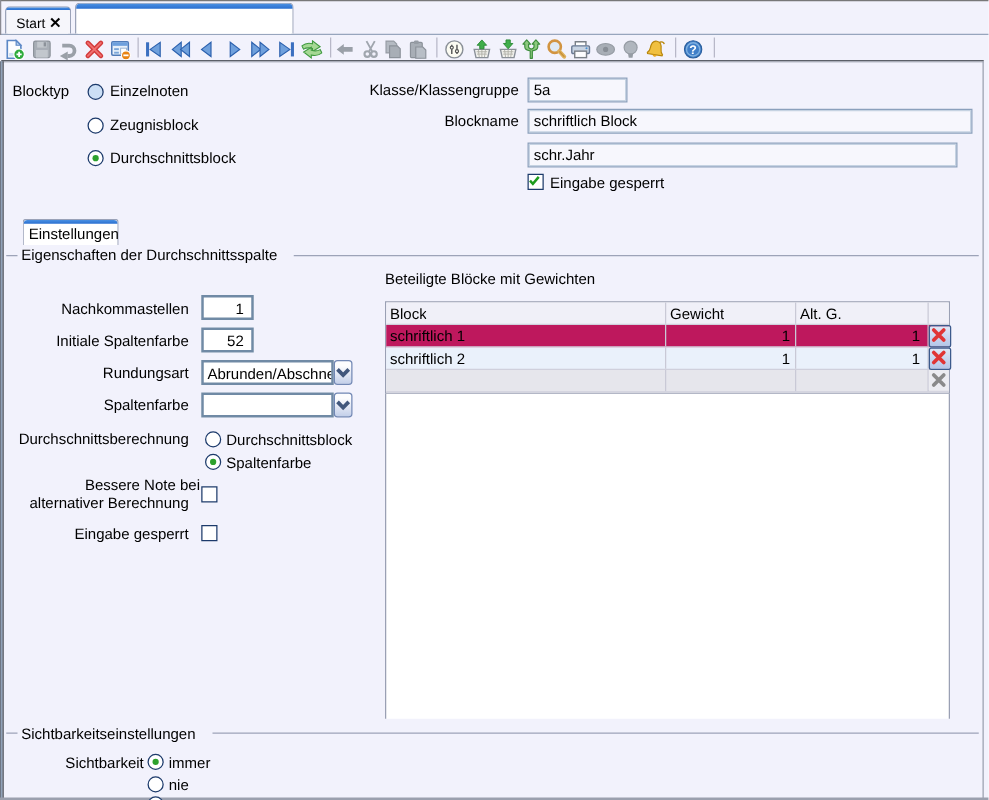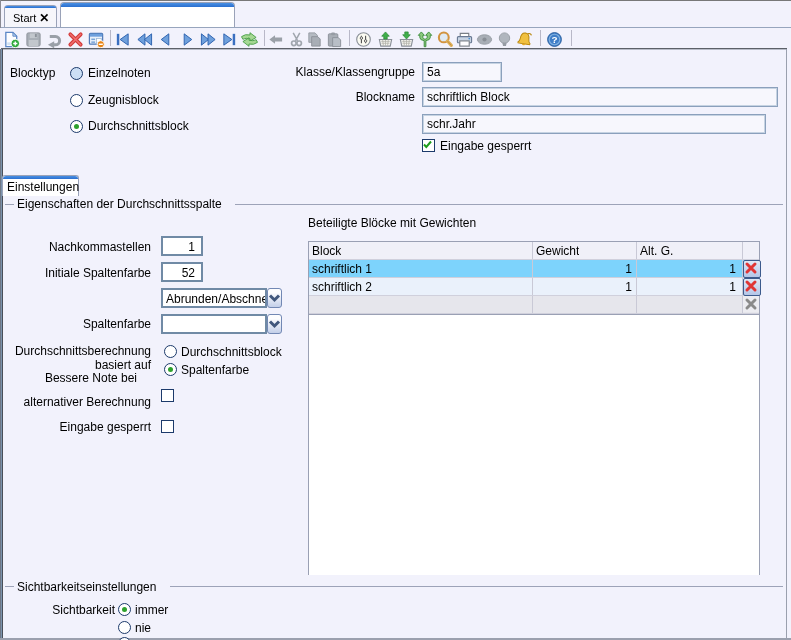--- a/index.html
+++ b/index.html
@@ -240,81 +240,81 @@
 <div class="inputl" style="left:422px;top:114px;width:344px;height:20px">
       <span style="position:absolute;left:4px;top:2px">schr.Jahr</span>
     </div>
 <div class="checkbox" style="left:422px;top:139px">
       <svg width="11" height="11" viewBox="0 0 11 11" style="position:absolute;left:-1px;top:-1px">
         <path d="M2 5.5 L4.3 8 L9 2.5" stroke="#1e9c1e" stroke-width="2" fill="none"></path>
       </svg>
     </div>
 <div class="lbl" style="left:440px;top:139px">Eingabe gesperrt</div>
 
-<div class="tab" style="left:2px;top:175px;width:77px;height:21px;border-radius:3px 3px 0 0">
+<div class="tab" style="left:18px;top:175px;width:77px;height:21px;border-radius:3px 3px 0 0">
   <div class="blue" style="height:3px"></div>
   <div class="lbl" style="left:4px;top:4px;font-size:12px">Einstellungen</div>
 </div>
 
 <div class="gbline" style="left:5px;top:204px;width:9px"></div>
 <div class="lbl" style="left:17px;top:197px">Eigenschaften der Durchschnittsspalte</div>
 <div class="gbline" style="left:235px;top:204px;width:548px"></div>
 
 <div class="rlbl" style="left:1px;top:240px;width:150px">Nachkommastellen</div>
 <div class="input" style="left:161px;top:236px;width:42px;height:20px">
       <span style="position:absolute;right:6px;top:2px">1</span>
     </div>
 <div class="rlbl" style="left:1px;top:266px;width:150px">Initiale Spaltenfarbe</div>
 <div class="input" style="left:161px;top:262px;width:42px;height:20px">
       <span style="position:absolute;right:6px;top:2px">52</span>
     </div>
 
+<div class="rlbl" style="left:1px;top:291px;width:150px">Rundungsart</div>
 <div class="combo" style="left:161px;top:288px;width:106px;height:20px">
       <span style="position:absolute;left:3px;top:2px;white-space:nowrap">Abrunden/Abschneid</span>
     </div>
 <div class="combobtn" style="left:267px;top:288px;width:15px;height:20px">
       <svg width="13" height="18" viewBox="0 0 13 18" style="position:absolute;left:0;top:0">
         <path d="M2 6.5 L6.5 11 L11 6.5" stroke="#41577c" stroke-width="3" fill="none"></path>
       </svg>
     </div>
 
 <div class="rlbl" style="left:1px;top:317px;width:150px">Spaltenfarbe</div>
 <div class="combo" style="left:161px;top:314px;width:106px;height:20px"></div>
 <div class="combobtn" style="left:267px;top:314px;width:15px;height:20px">
       <svg width="13" height="18" viewBox="0 0 13 18" style="position:absolute;left:0;top:0">
         <path d="M2 6.5 L6.5 11 L11 6.5" stroke="#41577c" stroke-width="3" fill="none"></path>
       </svg>
     </div>
 
 <div class="rlbl" style="left:1px;top:344px;width:150px">Durchschnittsberechnung</div>
-<div class="rlbl" style="left:1px;top:358px;width:150px">basiert auf</div>
 <div class="radio" style="left:164px;top:345px"></div>
 <div class="lbl" style="left:181px;top:345px">Durchschnittsblock</div>
 <div class="radio sel" style="left:164px;top:363px"></div>
 <div class="lbl" style="left:181px;top:363px">Spaltenfarbe</div>
 
-<div class="rlbl" style="left:1px;top:371px;width:136px">Bessere Note bei</div>
+<div class="rlbl" style="left:1px;top:381px;width:159px">Bessere Note bei</div>
 <div class="rlbl" style="left:1px;top:395px;width:150px">alternativer Berechnung</div>
 <div class="checkbox" style="left:161px;top:389px"></div>
 
 <div class="rlbl" style="left:1px;top:420px;width:150px">Eingabe gesperrt</div>
 <div class="checkbox" style="left:161px;top:420px"></div>
 
 <div class="lbl" style="left:308px;top:216px">Beteiligte Blöcke mit Gewichten</div>
 <div id="listarea"></div>
 <div id="grid">
   <div class="grow" style="background:#f0f0f8;height:17px">
     <div class="gcell" style="left:3px">Block</div>
     <div class="gcell" style="left:227px">Gewicht</div>
     <div class="gcell" style="left:331px">Alt. G.</div>
     <div class="abs" style="left:223px;top:0;width:1px;height:17px;background:#c9c9d6"></div>
     <div class="abs" style="left:327px;top:0;width:1px;height:17px;background:#c9c9d6"></div>
     <div class="abs" style="left:433px;top:0;width:1px;height:17px;background:#c9c9d6"></div>
   </div>
-  <div class="grow" style="background:#7dd3fc">
+  <div class="grow" style="background:#be185d">
     <div class="gcell" style="left:3px">schriftlich 1</div>
     <div class="gcell" style="left:223px;width:100px;text-align:right">1</div>
     <div class="gcell" style="left:327px;width:100px;text-align:right">1</div>
     <div class="abs" style="left:223px;top:0;width:1px;height:17px;background:#c9c9d6"></div>
     <div class="abs" style="left:327px;top:0;width:1px;height:17px;background:#c9c9d6"></div>
     <div class="abs" style="left:433px;top:0;width:1px;height:17px;background:#c9c9d6"></div>
   </div>
   <div class="grow" style="background:#eaf1fb">
     <div class="gcell" style="left:3px">schriftlich 2</div>
     <div class="gcell" style="left:223px;width:100px;text-align:right">1</div>

